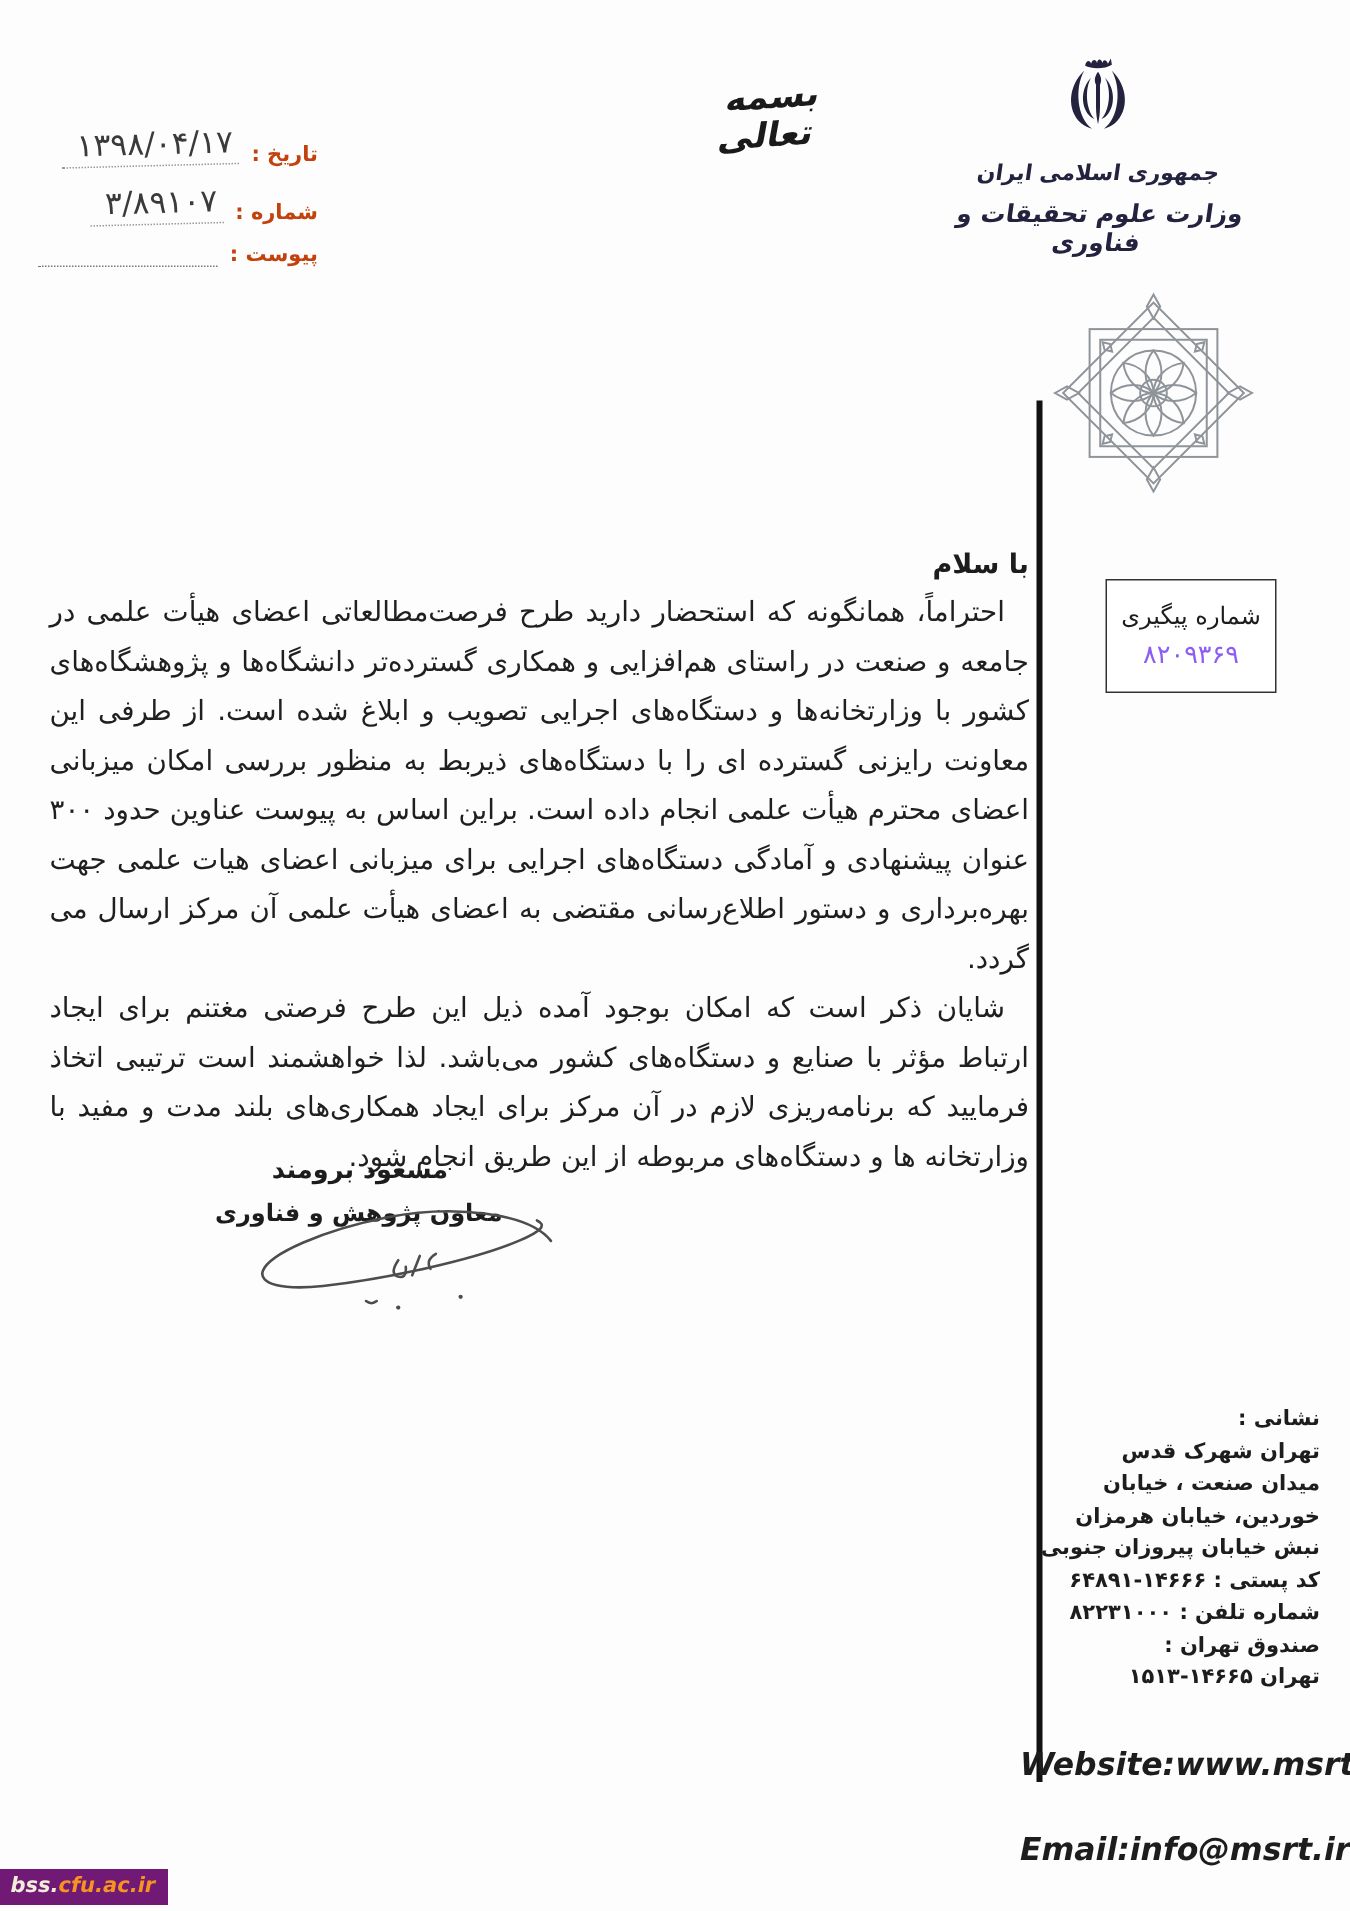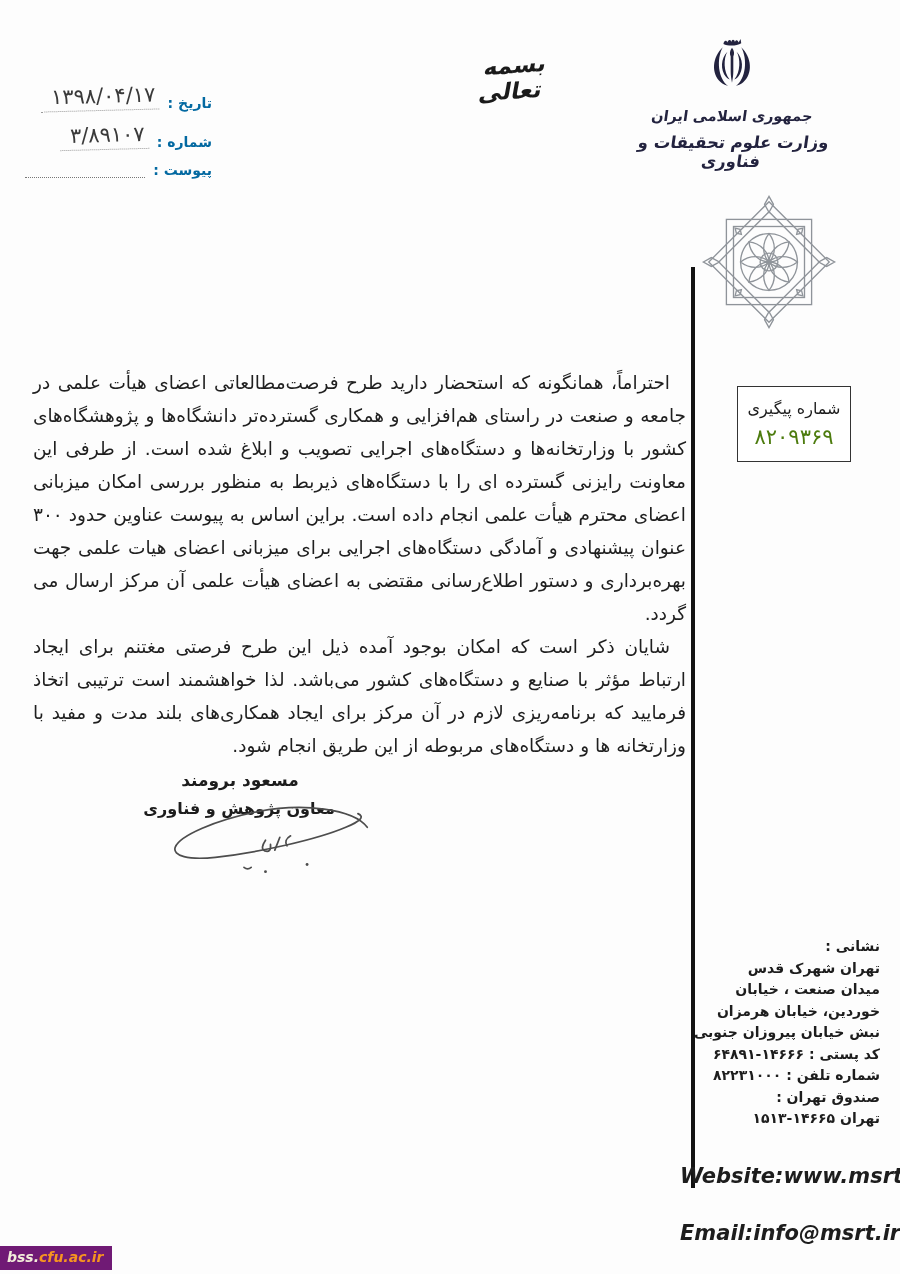--- a/index.html
+++ b/index.html
@@ -4,21 +4,21 @@
 <style>
   html,body { margin:0; padding:0; background:#fff; }
   .page {
     position:relative; width:900px; height:1274px; background:#fdfdfd;
     font-family:"DejaVu Sans", sans-serif; direction:rtl; overflow:hidden; color:#1d1d1d;
   }
 
   
   .meta { position:absolute; left:16px; top:84px; width:196px; direction:rtl; }
   .meta-row { display:flex; align-items:flex-end; gap:8px; margin-bottom:12px; }
-  .meta-label { font-weight:bold; font-size:14px; color:#0369a1; white-space:nowrap; }
+  .meta-label { font-weight:bold; font-size:14px; color:#c2410c; white-space:nowrap; }
   .meta-value {
     font-size:21px; color:#3a3a3a; letter-spacing:1px; white-space:nowrap;
     border-bottom:1px dotted #999; transform:rotate(-1.5deg); padding:0 4px 2px 10px;
   }
   .dotline-long { display:inline-block; width:120px; height:14px; border-bottom:1px dotted #777; }
 
   
   .bismillah {
     position:absolute; top:52px; left:448px; width:130px; text-align:center;
     font-size:23px; font-weight:bold; color:#1a1a1a;
@@ -39,21 +39,21 @@
   
   .recipient { position:absolute; top:261px; right:257px; font-size:19px; font-weight:bold; white-space:nowrap; }
 
   
   .tracking {
     position:absolute; left:737px; top:386px; width:112px; height:74px;
     border:1.5px solid #333; display:flex; flex-direction:column; align-items:center; justify-content:center; gap:7px;
     background:#fff;
   }
   .tracking .t-label { font-size:16px; color:#1d1d1d; white-space:nowrap; }
-  .tracking .t-number { font-size:21px; letter-spacing:2px; color:#4d7c0f; }
+  .tracking .t-number { font-size:17px; letter-spacing:2px; color:#8b5cf6; }
 
   
   .body { position:absolute; left:33px; top:366px; width:653px; }
   .salutation { font-size:18px; font-weight:bold; margin-bottom:5px; }
   .body p {
     margin:0; font-size:18.5px; line-height:33px; text-align:justify; text-indent:16px; color:#1f1f1f;
   }
 
   
   .sig-text { position:absolute; left:145px; top:770px; width:190px; text-align:center; }
@@ -140,20 +140,21 @@
 
   <div class="vline"></div>
 
 
   <div class="tracking">
     <div class="t-label">شماره پیگیری</div>
     <div class="t-number">۸۲۰۹۳۶۹</div>
   </div>
 
   <div class="body">
+    <div class="salutation">با سلام</div>
     <p>احتراماً، همانگونه که استحضار دارید طرح فرصت‌مطالعاتی اعضای هیأت علمی در جامعه و صنعت در راستای هم‌افزایی و همکاری گسترده‌تر دانشگاه‌ها و پژوهشگاه‌های کشور با وزارتخانه‌ها و دستگاه‌های اجرایی تصویب و ابلاغ شده است. از طرفی این معاونت رایزنی گسترده ای را با دستگاه‌های ذیربط به منظور بررسی امکان میزبانی اعضای محترم هیأت علمی انجام داده است. براین اساس به پیوست عناوین حدود ۳۰۰ عنوان پیشنهادی و آمادگی دستگاه‌های اجرایی برای میزبانی اعضای هیات علمی جهت بهره‌برداری و دستور اطلاع‌رسانی مقتضی به اعضای هیأت علمی آن مرکز ارسال می گردد.</p>
     <p>شایان ذکر است که امکان بوجود آمده ذیل این طرح فرصتی مغتنم برای ایجاد ارتباط مؤثر با صنایع و دستگاه‌های کشور می‌باشد. لذا خواهشمند است ترتیبی اتخاذ فرمایید که برنامه‌ریزی لازم در آن مرکز برای ایجاد همکاری‌های بلند مدت و مفید با وزارتخانه ها و دستگاه‌های مربوطه از این طریق انجام شود.</p>
   </div>
 
   <div class="sig-text">
     <div class="sig-name">مسعود برومند</div>
     <div class="sig-title">معاون پژوهش و فناوری</div>
   </div>
   <svg class="sig-scribble" width="215" height="82" viewBox="0 0 300 110" aria-hidden="true">
     <g fill="none" stroke="#4d4d4d" stroke-width="2.4" stroke-linecap="round">

